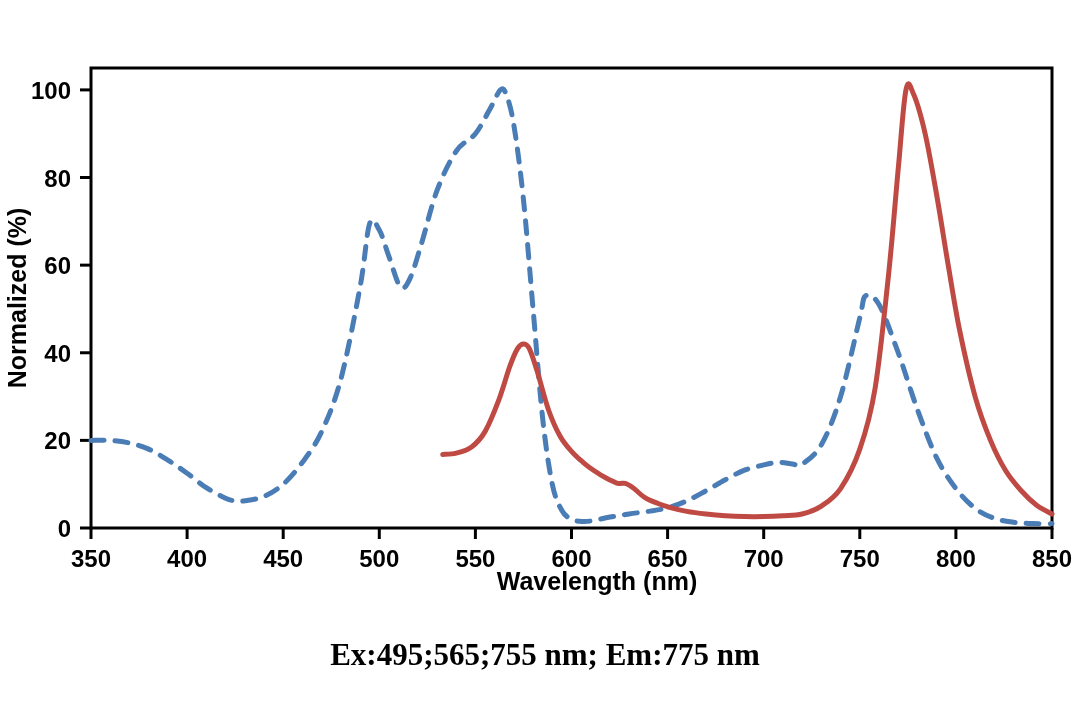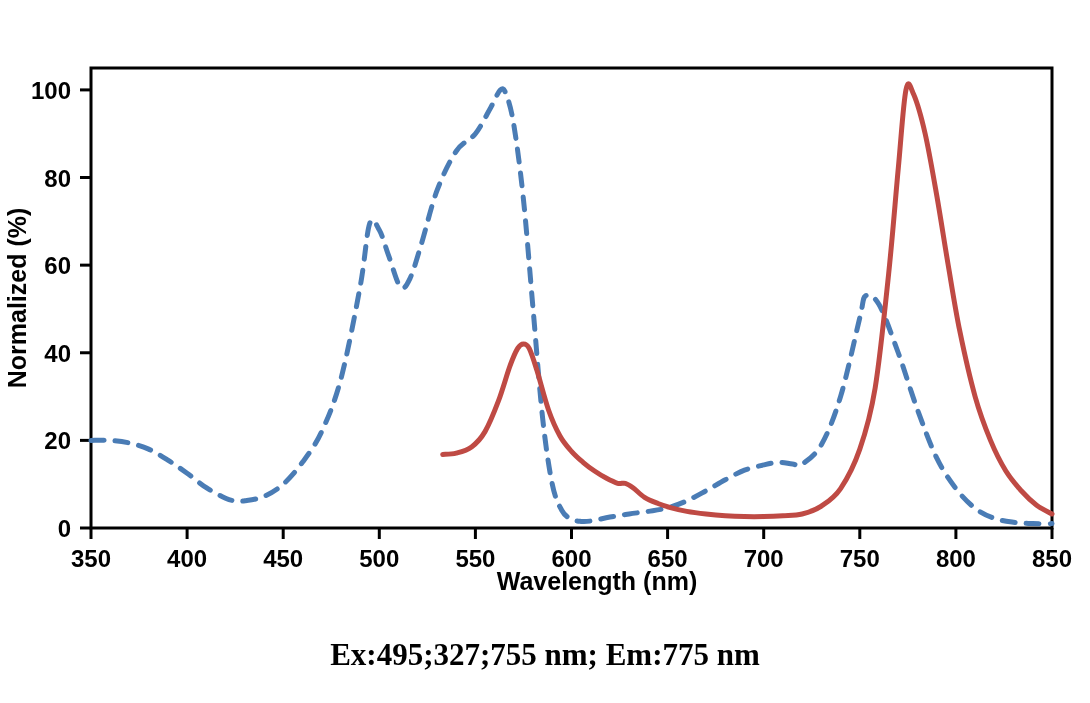--- a/index.html
+++ b/index.html
@@ -96,15 +96,15 @@
       <path id="series-excitation" fill="none" stroke-width="5" stroke-linecap="round" stroke-linejoin="round" d="M 91.00 440.38 C 94.20 440.38, 103.81 439.94, 110.22 440.38 C 116.63 440.82, 123.03 441.55, 129.44 443.01 C 135.85 444.47, 142.25 446.30, 148.66 449.14 C 155.07 451.99, 161.47 456.08, 167.88 460.10 C 174.29 464.11, 180.69 468.64, 187.10 473.24 C 193.51 477.84, 199.91 483.53, 206.32 487.70 C 212.73 491.86, 220.74 496.02, 225.54 498.21 C 230.35 500.40, 231.95 500.40, 235.15 500.84 C 238.35 501.28, 239.95 501.57, 244.76 500.84 C 249.56 500.11, 257.57 499.23, 263.98 496.46 C 270.39 493.68, 276.79 489.89, 283.20 484.19 C 289.61 478.50, 296.01 471.05, 302.42 462.29 C 308.83 453.52, 315.23 445.49, 321.64 431.62 C 328.05 417.75, 334.45 403.14, 340.86 379.05 C 347.27 354.95, 355.28 312.97, 360.08 287.05 C 364.89 261.13, 366.49 233.02, 369.69 223.52 C 372.89 214.03, 376.10 224.62, 379.30 230.10 C 382.50 235.57, 385.39 246.89, 388.91 256.38 C 392.43 265.87, 396.92 283.40, 400.44 287.05 C 403.97 290.70, 406.53 285.59, 410.05 278.29 C 413.58 270.98, 417.10 257.84, 421.58 243.24 C 426.07 228.63, 431.19 206.00, 436.96 190.67 C 442.73 175.33, 449.77 160.73, 456.18 151.24 C 462.59 141.75, 469.63 141.02, 475.40 133.71 C 481.17 126.41, 486.61 114.73, 490.78 107.43 C 494.94 100.13, 497.82 92.10, 500.39 89.90 C 502.95 87.71, 503.91 88.44, 506.15 94.29 C 508.39 100.13, 510.96 107.43, 513.84 124.95 C 516.72 142.48, 520.25 168.76, 523.45 199.43 C 526.65 230.10, 529.86 272.44, 533.06 308.95 C 536.26 345.46, 539.47 389.27, 542.67 418.48 C 545.87 447.68, 549.08 468.86, 552.28 484.19 C 555.48 499.52, 558.69 504.63, 561.89 510.48 C 565.09 516.32, 568.30 517.41, 571.50 519.24 C 574.70 521.06, 577.91 521.14, 581.11 521.43 C 584.31 521.72, 585.91 521.72, 590.72 520.99 C 595.53 520.26, 603.53 518.22, 609.94 517.05 C 616.35 515.88, 622.75 514.93, 629.16 513.98 C 635.57 513.03, 641.97 512.37, 648.38 511.35 C 654.79 510.33, 661.19 509.60, 667.60 507.85 C 674.01 506.10, 680.41 503.69, 686.82 500.84 C 693.23 497.99, 699.63 494.27, 706.04 490.76 C 712.45 487.26, 718.85 483.24, 725.26 479.81 C 731.67 476.38, 738.07 472.65, 744.48 470.17 C 750.89 467.69, 757.93 466.23, 763.70 464.91 C 769.47 463.60, 774.27 462.43, 779.08 462.29 C 783.88 462.14, 788.69 463.75, 792.53 464.04 C 796.37 464.33, 797.34 467.25, 802.14 464.04 C 806.94 460.83, 814.95 456.01, 821.36 444.76 C 827.77 433.52, 834.17 417.75, 840.58 396.57 C 846.99 375.40, 855.64 334.51, 859.80 317.71 C 863.96 300.92, 862.36 298.00, 865.57 295.81 C 868.77 293.62, 873.57 295.08, 879.02 304.57 C 884.47 314.06, 891.83 335.24, 898.24 352.76 C 904.65 370.29, 911.05 392.19, 917.46 409.71 C 923.87 427.24, 930.27 444.76, 936.68 457.90 C 943.09 471.05, 949.49 480.17, 955.90 488.57 C 962.31 496.97, 968.71 503.32, 975.12 508.29 C 981.53 513.25, 987.93 516.03, 994.34 518.36 C 1000.75 520.70, 1007.15 521.43, 1013.56 522.30 C 1019.97 523.18, 1026.37 523.40, 1032.78 523.62 C 1039.19 523.84, 1048.80 523.62, 1052.00 523.62" stroke="#4a7cb5" stroke-dasharray="13 11"></path>
 
       <path id="series-emission" fill="none" stroke-width="5" stroke-linecap="round" stroke-linejoin="round" d="M 442.73 454.40 C 444.97 454.18, 451.38 454.33, 456.18 453.09 C 460.99 451.84, 466.75 450.53, 471.56 446.95 C 476.36 443.37, 480.53 439.29, 485.01 431.62 C 489.49 423.95, 494.30 411.90, 498.46 400.95 C 502.63 390.00, 506.79 374.67, 510.00 365.90 C 513.20 357.14, 515.44 352.03, 517.68 348.38 C 519.93 344.73, 521.53 344.00, 523.45 344.00 C 525.37 344.00, 526.97 344.00, 529.22 348.38 C 531.46 352.76, 533.70 360.06, 536.90 370.29 C 540.11 380.51, 544.59 398.76, 548.44 409.71 C 552.28 420.67, 556.12 429.06, 559.97 436.00 C 563.81 442.94, 567.66 446.95, 571.50 451.33 C 575.34 455.71, 579.19 459.00, 583.03 462.29 C 586.88 465.57, 590.72 468.42, 594.56 471.05 C 598.41 473.68, 602.25 476.01, 606.10 478.06 C 609.94 480.10, 614.42 482.44, 617.63 483.31 C 620.83 484.19, 622.75 482.58, 625.32 483.31 C 627.88 484.04, 629.80 485.36, 633.00 487.70 C 636.21 490.03, 640.37 494.70, 644.54 497.33 C 648.70 499.96, 653.51 501.71, 657.99 503.47 C 662.47 505.22, 666.64 506.53, 671.44 507.85 C 676.25 509.16, 681.05 510.33, 686.82 511.35 C 692.59 512.37, 699.63 513.25, 706.04 513.98 C 712.45 514.71, 718.85 515.30, 725.26 515.73 C 731.67 516.17, 738.07 516.46, 744.48 516.61 C 750.89 516.76, 757.29 516.76, 763.70 516.61 C 770.11 516.46, 776.51 516.17, 782.92 515.73 C 789.33 515.30, 795.73 515.59, 802.14 513.98 C 808.55 512.37, 814.95 510.33, 821.36 506.10 C 827.77 501.86, 834.17 498.06, 840.58 488.57 C 846.99 479.08, 854.03 465.94, 859.80 449.14 C 865.57 432.35, 870.37 417.02, 875.18 387.81 C 879.98 358.60, 884.79 310.41, 888.63 273.90 C 892.47 237.40, 895.36 199.43, 898.24 168.76 C 901.12 138.10, 903.37 102.32, 905.93 89.90 C 908.49 77.49, 910.41 86.98, 913.62 94.29 C 916.82 101.59, 921.30 116.92, 925.15 133.71 C 928.99 150.51, 932.84 173.14, 936.68 195.05 C 940.52 216.95, 944.37 242.51, 948.21 265.14 C 952.06 287.78, 955.26 308.95, 959.74 330.86 C 964.23 352.76, 969.99 378.32, 975.12 396.57 C 980.25 414.83, 985.37 427.97, 990.50 440.38 C 995.62 452.79, 1000.75 462.65, 1005.87 471.05 C 1011.00 479.44, 1016.12 485.07, 1021.25 490.76 C 1026.37 496.46, 1031.50 501.35, 1036.62 505.22 C 1041.75 509.09, 1049.44 512.52, 1052.00 513.98" stroke="#bf4a44"></path>
 
       <text id="x-axis-title" class="axis-title" x="597" y="590" text-anchor="middle">Wavelength (nm)</text>
 
       <text id="y-axis-title" class="axis-title" x="26" y="298" text-anchor="middle" transform="rotate(-90 26 298)">Normalized (%)</text>
     </svg>
   </div>
 
-  <div id="caption">Ex:495;327;755 nm; Em:775 nm</div>
+  <div id="caption">Ex:495;565;755 nm; Em:775 nm</div>
 
 </div>
 
 </body></html>

